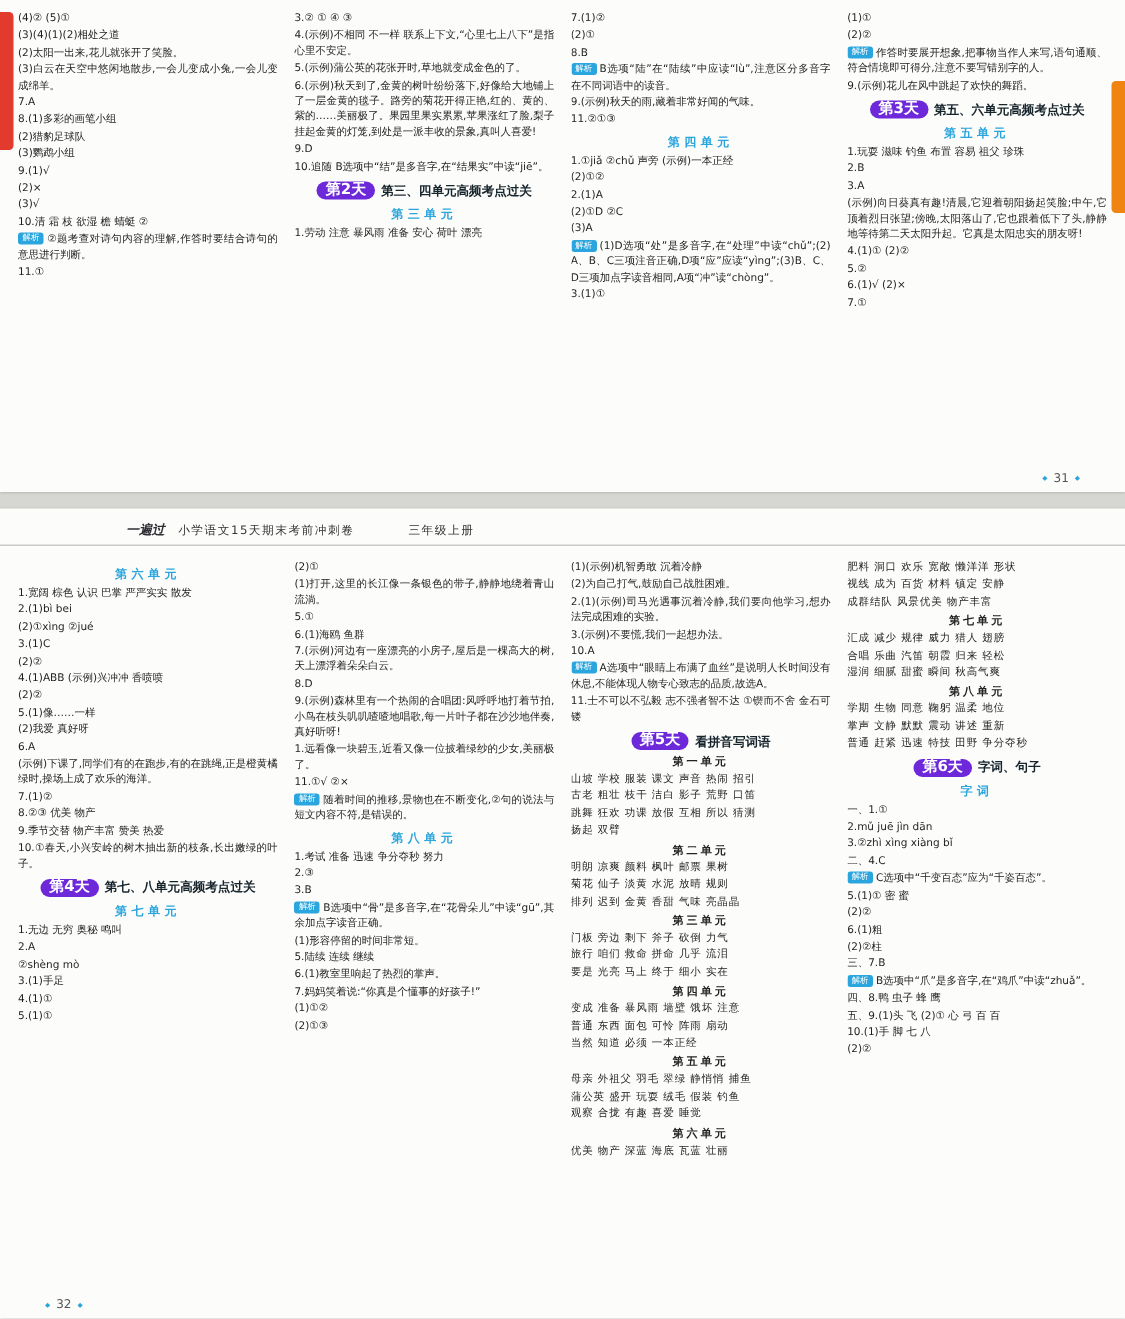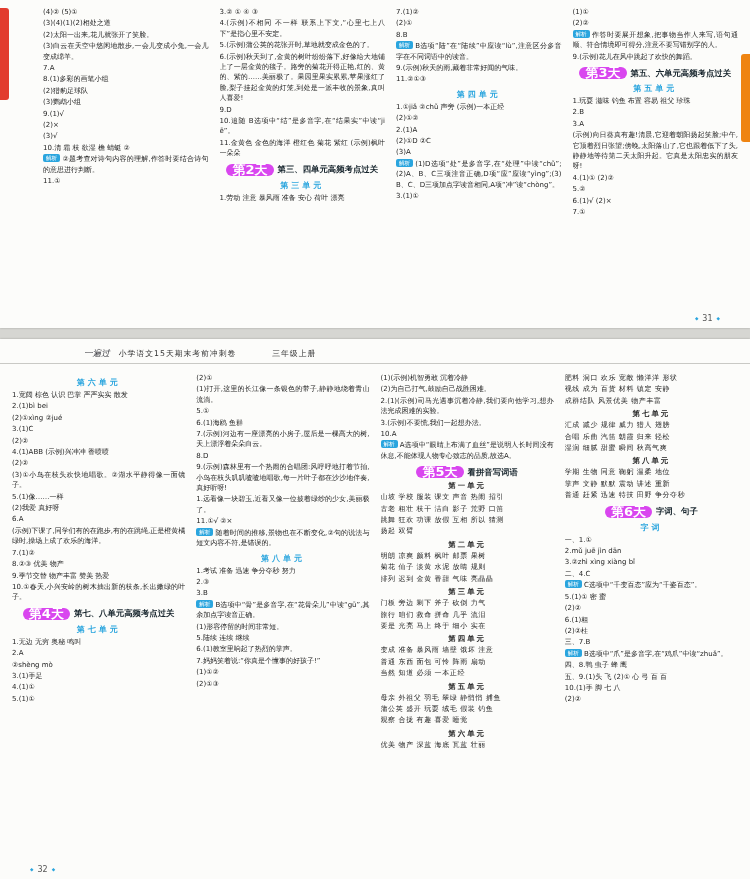--- a/index.html
+++ b/index.html
@@ -5,36 +5,36 @@
   html,body{margin:0;padding:0;}
   body{
     width:750px;height:879px;position:relative;overflow:hidden;
     background:#d6d6d2;
     font-family:"DejaVu Sans",sans-serif;
   }
   .page{position:absolute;left:0;width:750px;background:#fcfcfa;box-shadow:0 0 2px rgba(0,0,0,.25);}
   .page-top{top:0;height:328px;}
   .page-bottom{top:339px;height:540px;}
   .cols{position:absolute;left:12px;right:12px;display:flex;gap:11px;}
-  .page-top .cols{top:7px;bottom:20px;margin-left:31px;}
+  .page-top .cols{top:7px;bottom:20px;}
   .page-bottom .cols{top:34px;bottom:20px;}
   .col{flex:1 1 0;overflow:hidden;min-width:0;}
   .line{font-size:7px;line-height:10.4px;color:#1e1e1e;margin:0 0 1px;text-align:justify;word-break:break-all;}
   .words{letter-spacing:.6px;}
   .jiexi-badge{display:inline-block;background:#2aa5de;color:#fff;font-size:5.6px;line-height:8px;
     padding:0 3px;border-radius:2px;margin-right:2px;vertical-align:1px;}
   .day-header{display:flex;align-items:center;justify-content:center;gap:4px;margin:5px 0 3px;}
-  .day-badge{background:#d946ef;color:#fff;font-size:13px;line-height:12px;padding:0 6px;
+  .day-badge{background:#6d28d9;color:#fff;font-size:10px;line-height:12px;padding:0 6px;
     border-radius:7px;font-weight:bold;white-space:nowrap;}
   .day-title{font-size:8.4px;font-weight:bold;color:#16242c;white-space:nowrap;}
   .unit-header{text-align:center;color:#2aa5de;font-weight:bold;font-size:8px;margin:4px 0 2px;letter-spacing:3px;}
   .sub-header{text-align:center;color:#222;font-weight:bold;font-size:7.4px;margin:3px 0 1px;letter-spacing:2px;}
   .band{position:absolute;top:5px;left:0;right:0;height:19px;border-bottom:1px solid #c9c9c5;
     display:flex;align-items:center;padding-left:84px;gap:9px;}
-  .band-logo{font-size:8.6px;font-weight:normal;font-style:italic;color:#2d2d34;}
+  .band-logo{font-size:8.6px;font-weight:bold;font-style:italic;color:#2d2d34;}
   .band-title{font-size:7.8px;color:#333;letter-spacing:1px;}
   .band-grade{font-size:7.8px;color:#333;margin-left:27px;letter-spacing:1px;}
   .page-num{position:absolute;bottom:5px;font-size:8px;color:#555;}
   .page-top .page-num{right:26px;}
   .page-bottom .page-num{left:26px;}
   .page-num::before,.page-num::after{content:"◆";font-size:4.5px;color:#2aa5de;margin:0 4px;vertical-align:1.5px;}
   .tab-red{position:absolute;left:0;top:8px;width:9px;height:92px;background:#e23b2e;border-radius:0 3px 3px 0;}
   .tab-orange{position:absolute;right:0;top:54px;width:9px;height:88px;background:#ef8411;border-radius:3px 0 0 3px;}
 </style>
 </head>
@@ -60,21 +60,20 @@
         <p class="line"><span class="jiexi-badge">解析</span><span>②题考查对诗句内容的理解,作答时要结合诗句的意思进行判断。</span></p>
         <p class="line">11.①</p>
       </div>
     <div class="col">
         <p class="line">3.② ① ④ ③</p>
         <p class="line">4.(示例)不相同 不一样 联系上下文,“心里七上八下”是指心里不安定。</p>
         <p class="line">5.(示例)蒲公英的花张开时,草地就变成金色的了。</p>
         <p class="line">6.(示例)秋天到了,金黄的树叶纷纷落下,好像给大地铺上了一层金黄的毯子。路旁的菊花开得正艳,红的、黄的、紫的……美丽极了。果园里果实累累,苹果涨红了脸,梨子挂起金黄的灯笼,到处是一派丰收的景象,真叫人喜爱!</p>
         <p class="line">9.D</p>
         <p class="line">10.追随 B选项中“结”是多音字,在“结果实”中读“jiē”。</p>
-        <p class="line">11.金黄色 金色的海洋 橙红色 菊花 紫红 (示例)枫叶 一朵朵</p>
         <div class="day-header">
           <span class="day-badge">第2天</span>
           <span class="day-title">第三、四单元高频考点过关</span>
         </div>
         <div class="unit-header">第三单元</div>
         <p class="line">1.劳动 注意 暴风雨 准备 安心 荷叶 漂亮</p>
       </div>
     <div class="col">
         <p class="line">7.(1)②</p>
         <p class="line">(2)①</p>
@@ -123,21 +122,20 @@
   <div class="cols">
     <div class="col">
         <div class="unit-header">第六单元</div>
         <p class="line">1.宽阔 棕色 认识 巴掌 严严实实 散发</p>
         <p class="line">2.(1)bì bei</p>
         <p class="line">(2)①xìng ②jué</p>
         <p class="line">3.(1)C</p>
         <p class="line">(2)②</p>
         <p class="line">4.(1)ABB (示例)兴冲冲 香喷喷</p>
         <p class="line">(2)②</p>
-        <p class="line">(3)①小鸟在枝头欢快地唱歌。②湖水平静得像一面镜子。</p>
         <p class="line">5.(1)像……一样</p>
         <p class="line">(2)我爱 真好呀</p>
         <p class="line">6.A</p>
         <p class="line">(示例)下课了,同学们有的在跑步,有的在跳绳,正是橙黄橘绿时,操场上成了欢乐的海洋。</p>
         <p class="line">7.(1)②</p>
         <p class="line">8.②③ 优美 物产</p>
         <p class="line">9.季节交替 物产丰富 赞美 热爱</p>
         <p class="line">10.①春天,小兴安岭的树木抽出新的枝条,长出嫩绿的叶子。</p>
         <div class="day-header">
           <span class="day-badge">第4天</span>
@@ -174,20 +172,21 @@
         <p class="line">(1)①②</p>
         <p class="line">(2)①③</p>
       </div>
     <div class="col">
         <p class="line">(1)(示例)机智勇敢 沉着冷静</p>
         <p class="line">(2)为自己打气,鼓励自己战胜困难。</p>
         <p class="line">2.(1)(示例)司马光遇事沉着冷静,我们要向他学习,想办法完成困难的实验。</p>
         <p class="line">3.(示例)不要慌,我们一起想办法。</p>
         <p class="line">10.A</p>
         <p class="line"><span class="jiexi-badge">解析</span><span>A选项中“眼睛上布满了血丝”是说明人长时间没有休息,不能体现人物专心致志的品质,故选A。</span></p>
+        <p class="line">11.士不可以不弘毅 志不强者智不达 ①锲而不舍 金石可镂</p>
         <div class="day-header">
           <span class="day-badge">第5天</span>
           <span class="day-title">看拼音写词语</span>
         </div>
         <div class="sub-header">第一单元</div>
         <p class="line words">山坡 学校 服装 课文 声音 热闹 招引</p>
         <p class="line words">古老 粗壮 枝干 洁白 影子 荒野 口笛</p>
         <p class="line words">跳舞 狂欢 功课 放假 互相 所以 猜测</p>
         <p class="line words">扬起 双臂</p>
         <div class="sub-header">第二单元</div>

